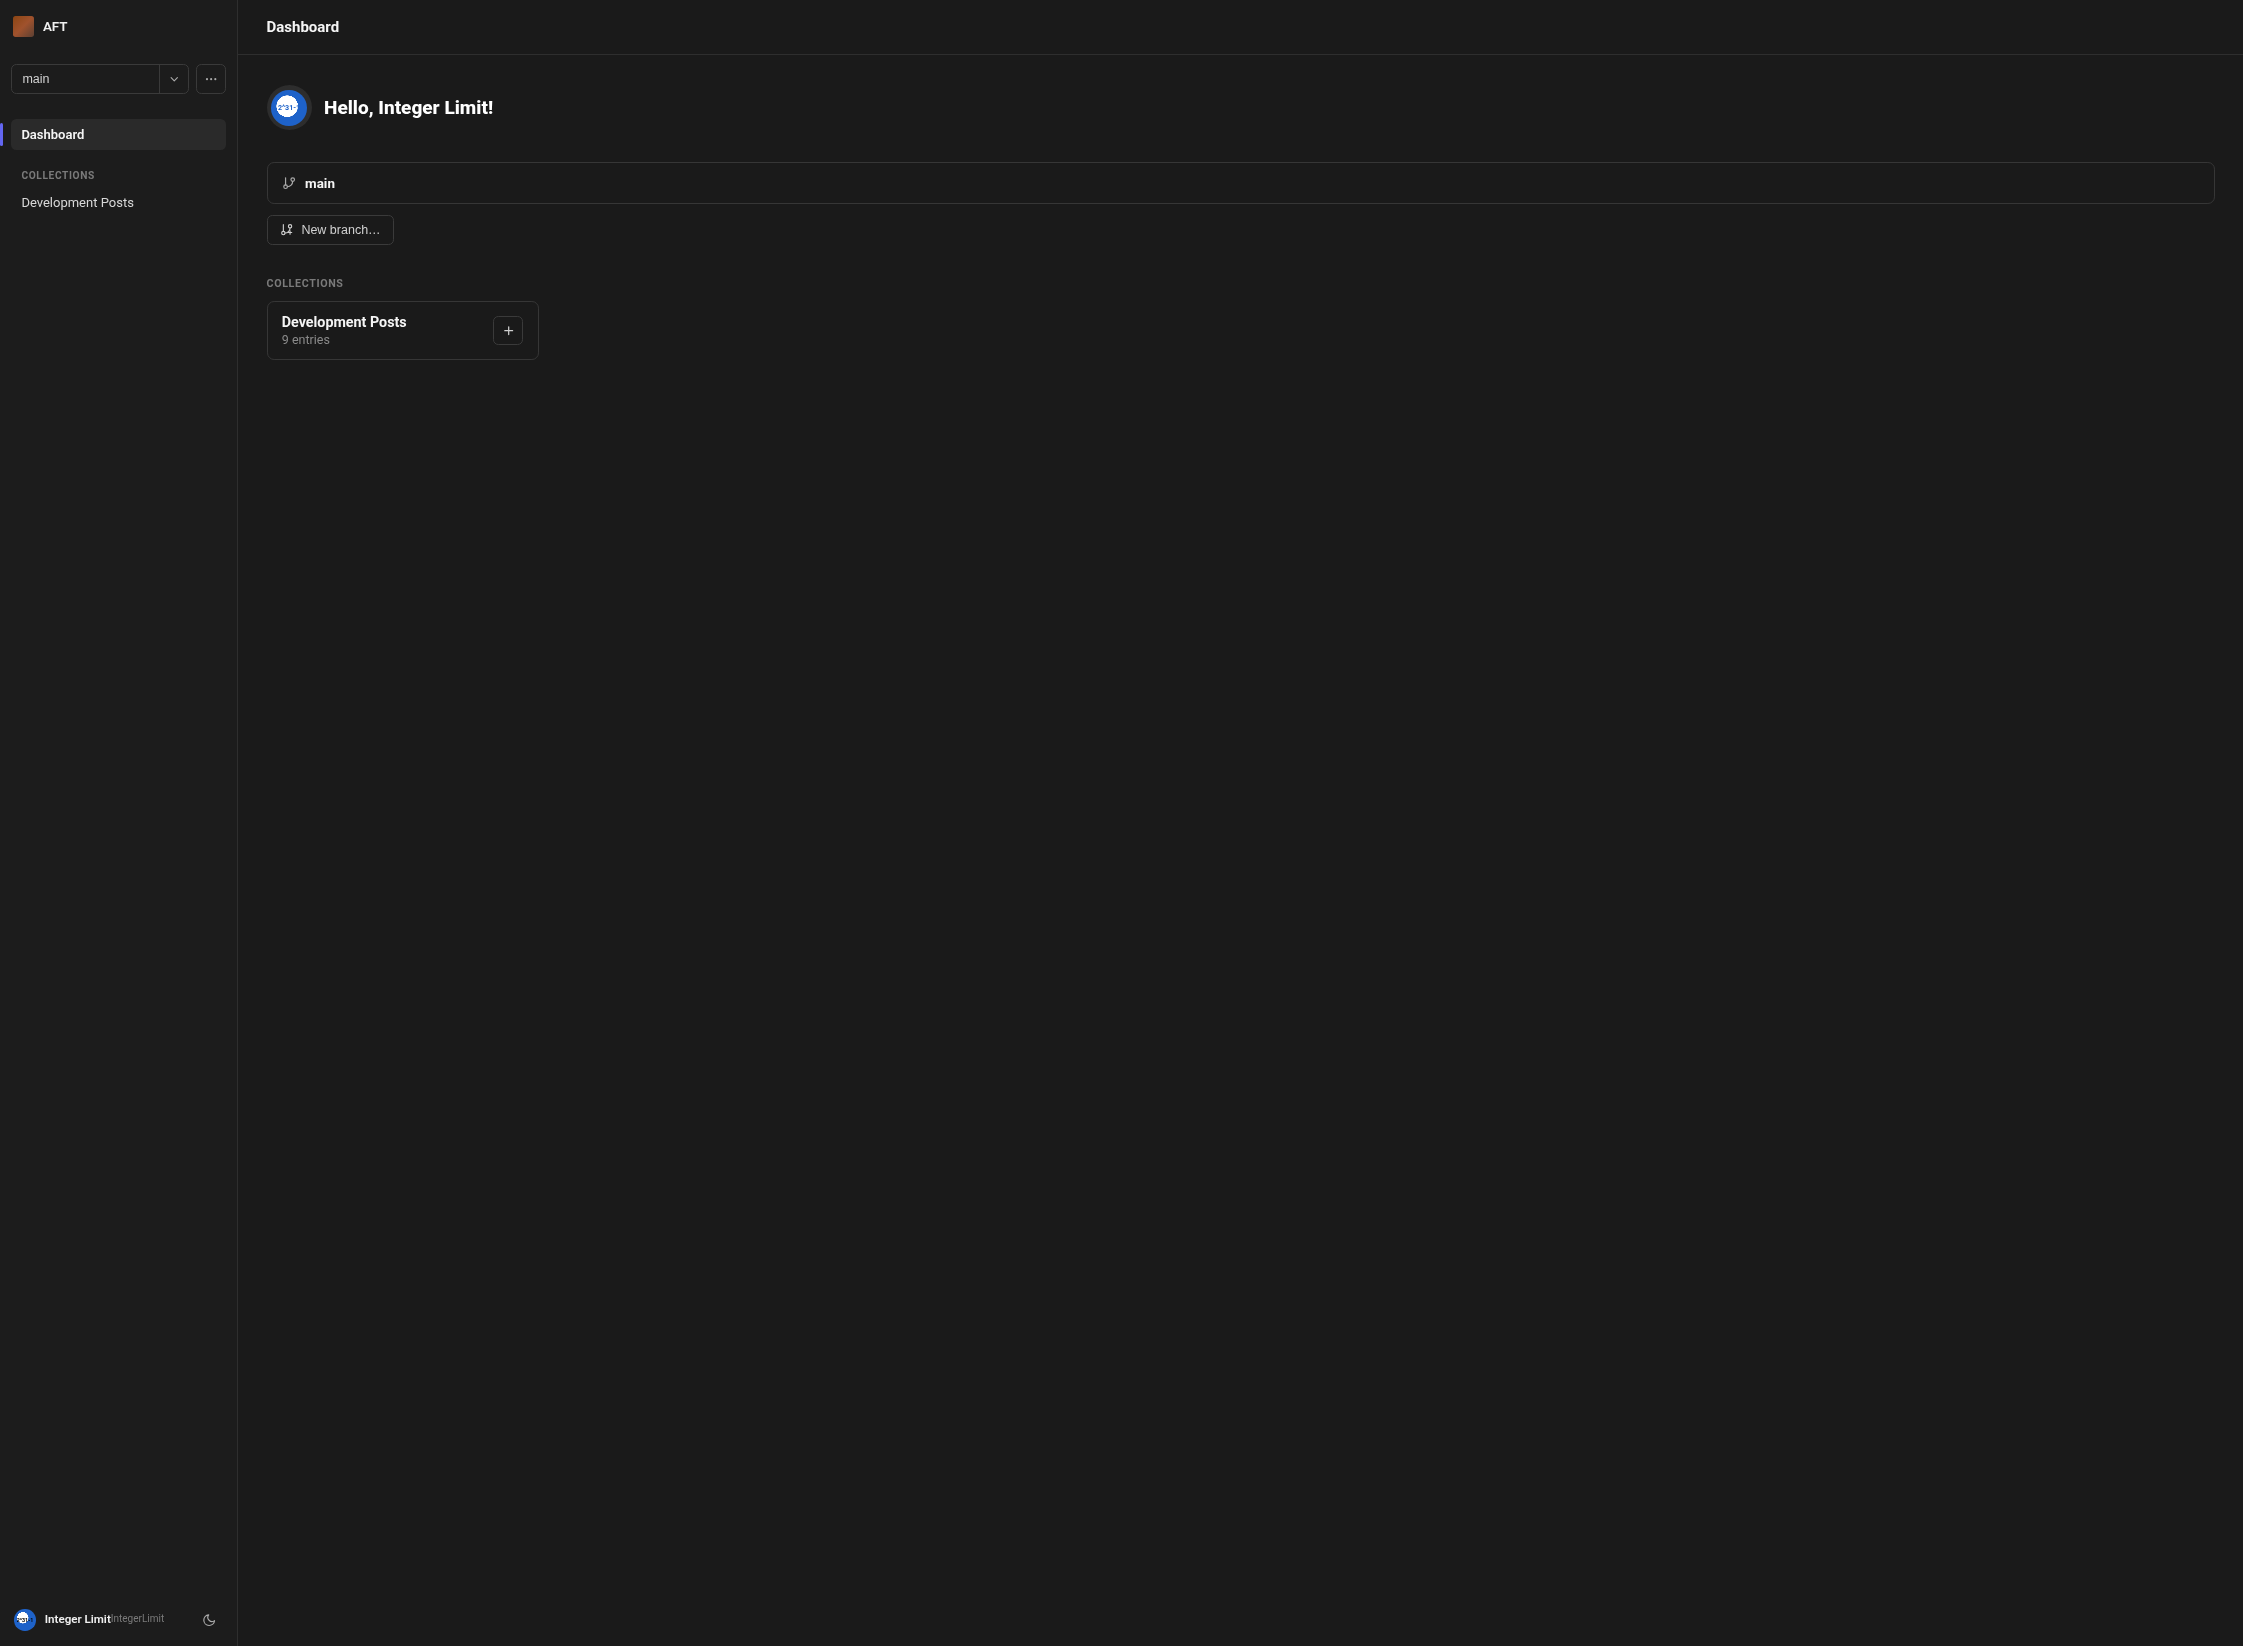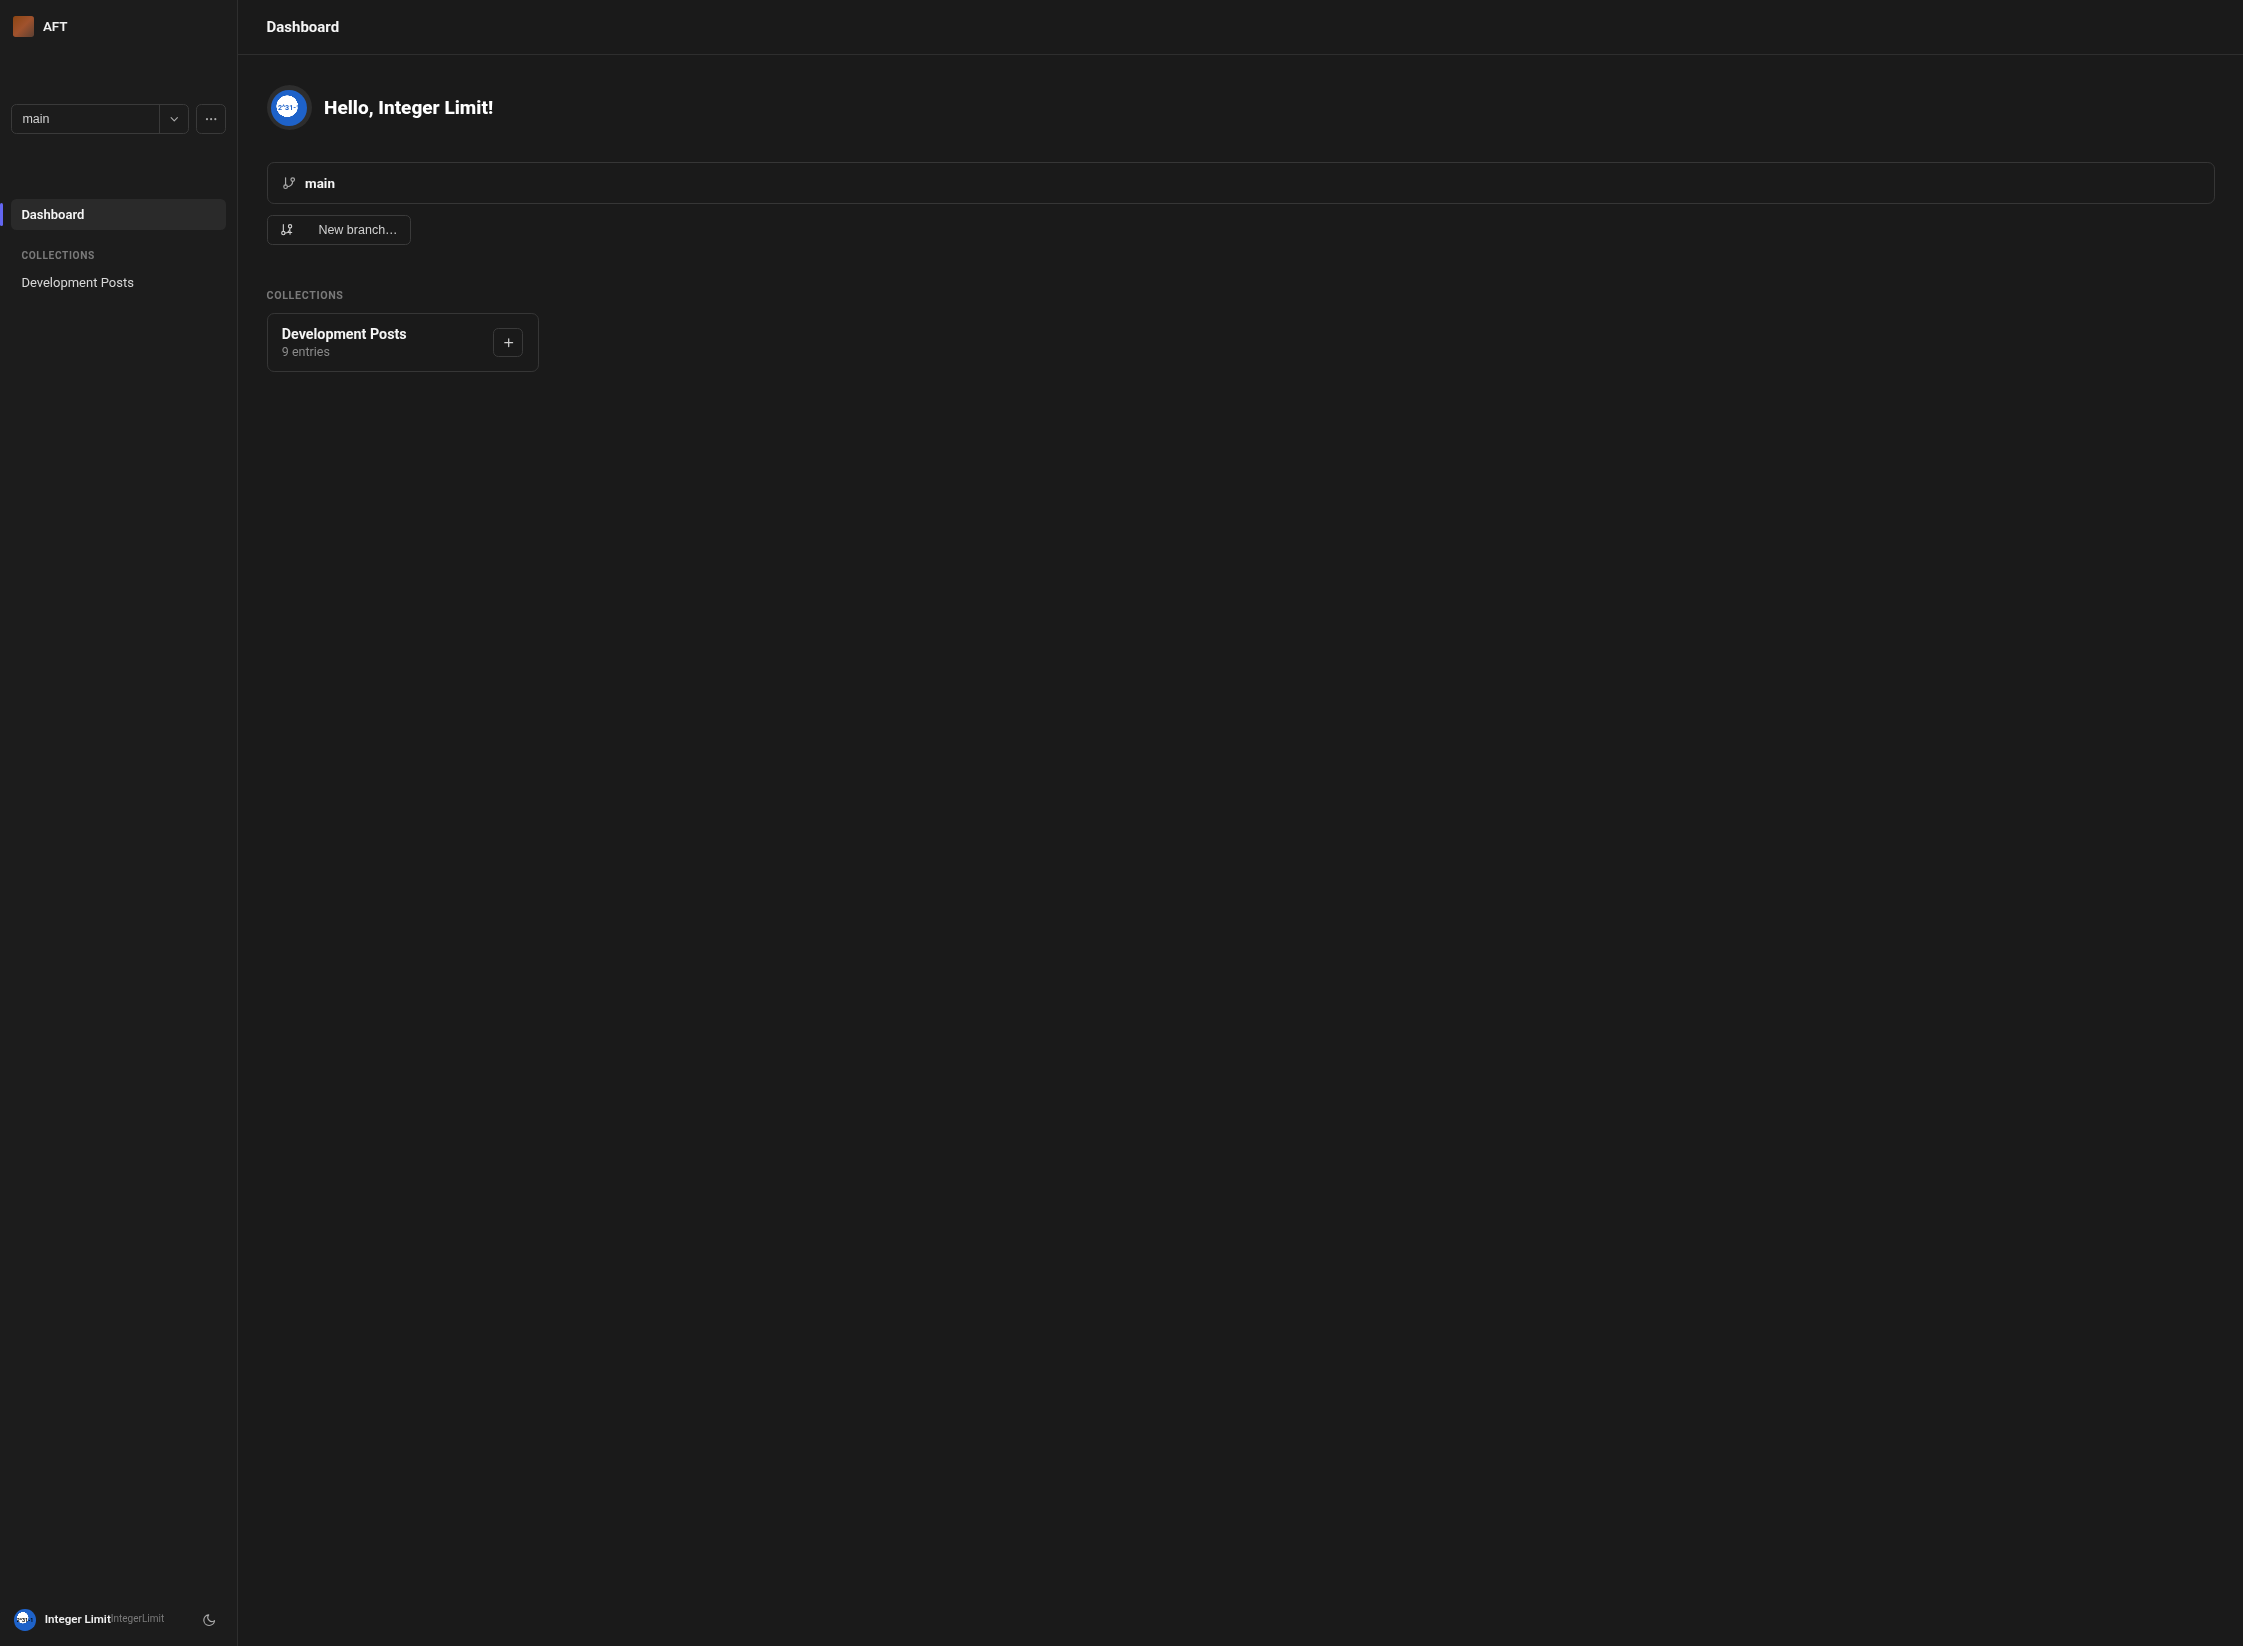--- a/index.html
+++ b/index.html
@@ -17,21 +17,20 @@
     .app {
       display: flex;
       height: 100vh;
     }
     .sidebar {
       width: 238px;
       background: #1c1c1c;
       border-right: 0.9px solid #2e2e2e;
       display: flex;
       flex-direction: column;
-      gap: 40px;
     }
     .sidebar-header {
       display: flex;
       align-items: center;
       gap: 9px;
       padding: 16px 12.5px;
     }
     .project-logo {
       width: 21.4px;
       height: 21.4px;
@@ -262,29 +261,29 @@
       display: flex;
     }
     .branch-card-name {
       font-size: 13.4px;
       font-weight: 700;
       color: #f5f5f5;
     }
     .new-branch-btn {
       display: inline-flex;
       align-items: center;
-      gap: 25px;
+      gap: 8px;
       border: 0.9px solid #3a3a3a;
       border-radius: 5.3px;
       background: transparent;
       padding: 7.1px 12.5px;
       font-size: 12.5px;
       color: #d0d0d0;
       cursor: pointer;
-      margin-bottom: 44px;
+      margin-bottom: 32px;
     }
     .collections-grid {
       display: flex;
       gap: 14.3px;
     }
     .collection-card {
       border: 0.9px solid #363636;
       border-radius: 7.1px;
       padding: 12.5px 14.3px;
       display: flex;

